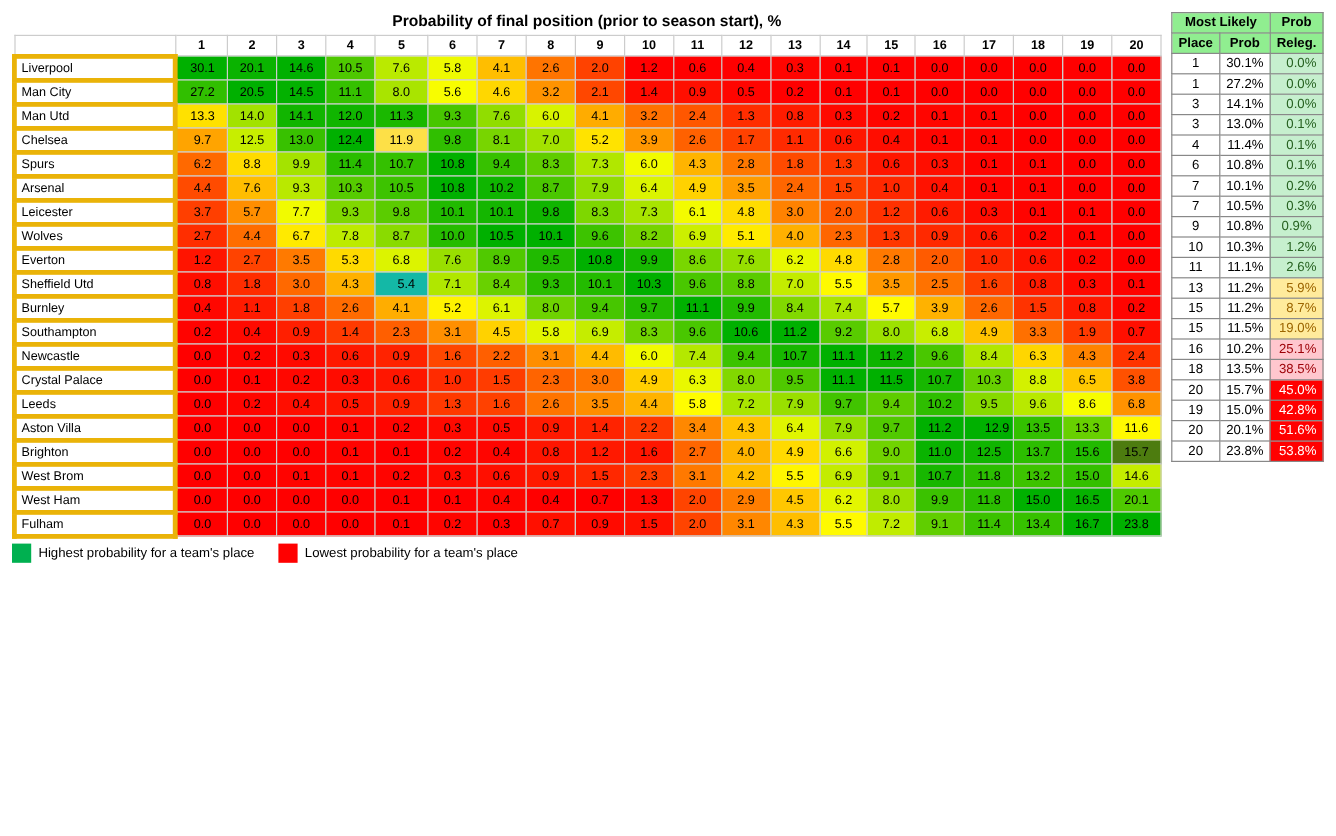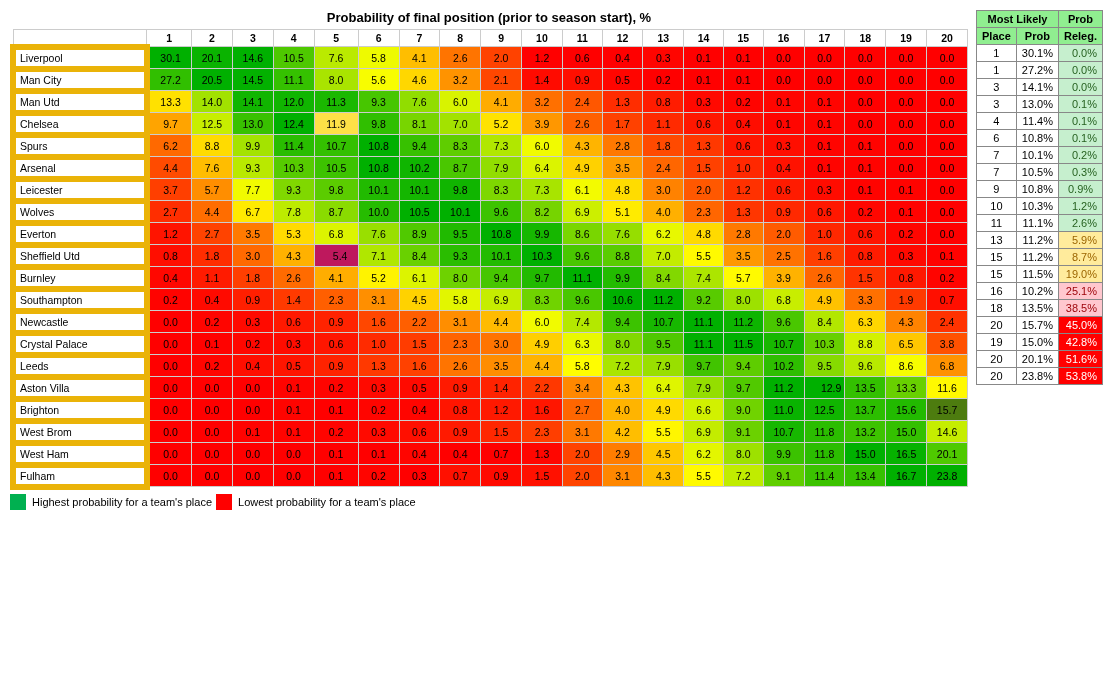--- a/index.html
+++ b/index.html
@@ -34,21 +34,21 @@
       padding: 2px 3px;
       font-size: 10.5px;
       white-space: nowrap;
     }
     .team-name {
       text-align: left;
       font-weight: normal;
       padding-left: 4px;
       min-width: 90px;
       background: #fff;
-      border: 6px solid #eab308;
+      border: 4px solid #eab308;
     }
     .col-header {
       background: #fff;
       font-weight: bold;
     }
     .side-table {
       border-collapse: collapse;
     }
     .side-table td, .side-table th {
       border: 1px solid #888;
@@ -60,21 +60,21 @@
       font-weight: bold;
       text-align: center;
     }
     .side-sub-header {
       background: #90EE90;
       text-align: center;
       font-weight: bold;
     }
     .legend-row {
       display: flex;
-      gap: 4px;
+      gap: 20px;
       margin-top: 4px;
       align-items: center;
       font-size: 11px;
     }
     .legend-item {
       display: flex;
       align-items: center;
       gap: 6px;
     }
     .legend-box {
@@ -322,21 +322,21 @@
             <td style="background-color: rgb(255, 20, 0); color: rgb(0, 0, 0);">0.6</td>
             <td style="background-color: rgb(255, 6, 0); color: rgb(0, 0, 0);">0.2</td>
             <td style="background-color: rgb(255, 0, 0); color: rgb(0, 0, 0);">0.0</td>
           </tr>
           <tr>
             <td class="team-name">Sheffield Utd</td>
             <td style="background-color: rgb(255, 14, 0); color: rgb(0, 0, 0);">0.8</td>
             <td style="background-color: rgb(255, 45, 0); color: rgb(0, 0, 0);">1.8</td>
             <td style="background-color: rgb(255, 105, 0); color: rgb(0, 0, 0);">3.0</td>
             <td style="background-color: rgb(255, 177, 0); color: rgb(0, 0, 0);">4.3</td>
-            <td style="background-color: #be185d; color: rgb(0, 0, 0); padding-left: 11px;">5.4</td>
+            <td style="background-color: #14b8a6; color: rgb(0, 0, 0); padding-left: 11px;">5.4</td>
             <td style="background-color: rgb(176, 231, 0); color: rgb(0, 0, 0);">7.1</td>
             <td style="background-color: rgb(105, 209, 0); color: rgb(0, 0, 0);">8.4</td>
             <td style="background-color: rgb(42, 189, 0); color: rgb(0, 0, 0);">9.3</td>
             <td style="background-color: rgb(35, 187, 0); color: rgb(0, 0, 0);">10.1</td>
             <td style="background-color: rgb(0, 176, 0); color: rgb(0, 0, 0);">10.3</td>
             <td style="background-color: rgb(73, 199, 0); color: rgb(0, 0, 0);">9.6</td>
             <td style="background-color: rgb(90, 204, 0); color: rgb(0, 0, 0);">8.8</td>
             <td style="background-color: rgb(195, 236, 0); color: rgb(0, 0, 0);">7.0</td>
             <td style="background-color: rgb(255, 250, 0); color: rgb(0, 0, 0);">5.5</td>
             <td style="background-color: rgb(255, 152, 0); color: rgb(0, 0, 0);">3.5</td>

